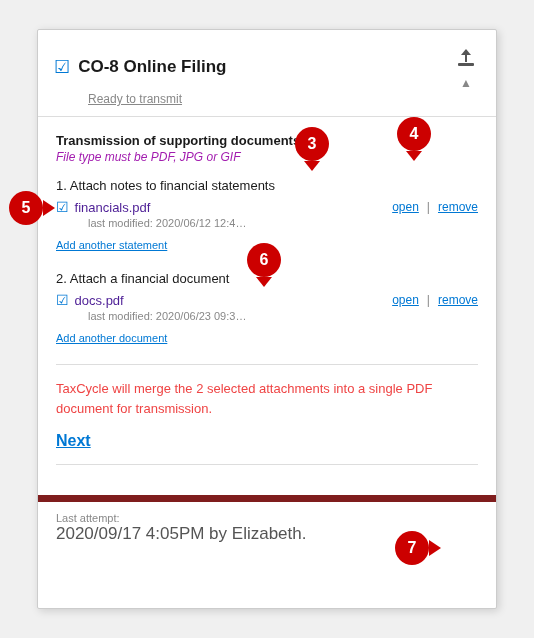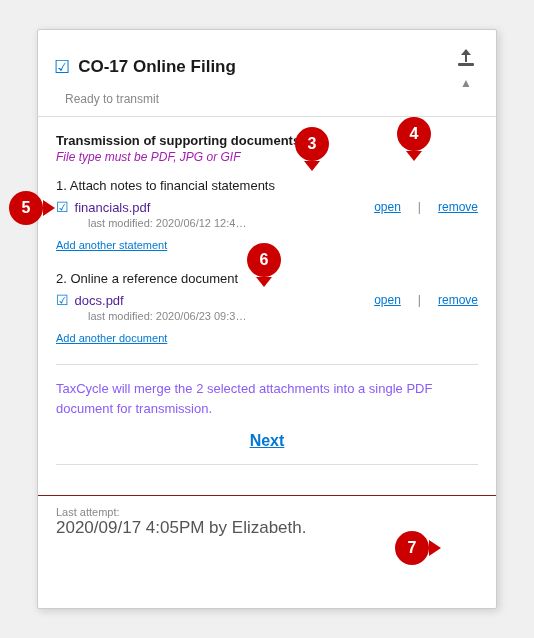--- a/index.html
+++ b/index.html
@@ -62,21 +62,22 @@
     }
     .collapse-icon {
       font-size: 12px;
       color: #888;
       cursor: pointer;
     }
     .header-subtitle {
       font-size: 12px;
       color: #888;
       margin-top: 2px;
-      margin-left: 11px;
+      margin-left: 34px;
+      text-decoration: underline;
     }
     .body {
       padding: 16px 18px;
     }
     .section-title {
       font-size: 13px;
       font-weight: 700;
       color: #1a1a1a;
       margin-bottom: 2px;
     }
@@ -112,21 +113,21 @@
       color: #0078d4;
       font-size: 14px;
     }
     .file-name {
       font-size: 13px;
       color: #4c1d95;
     }
     .file-actions {
       display: flex;
       align-items: center;
-      gap: 17px;
+      gap: 8px;
       font-size: 12px;
     }
     .file-actions a {
       color: #0078d4;
       text-decoration: underline;
       cursor: pointer;
     }
     .file-actions .separator {
       color: #888;
     }
@@ -145,41 +146,41 @@
       margin-top: 2px;
       display: inline-block;
     }
     .divider {
       border: none;
       border-top: 1px solid #ddd;
       margin: 14px 0;
     }
     .merge-note {
       font-size: 13px;
-      color: #8b5cf6;
+      color: #ef4444;
       line-height: 1.5;
       margin-bottom: 14px;
     }
     .next-row {
       display: flex;
-      justify-content: center;
+      justify-content: flex-start;
       margin-bottom: 4px;
     }
     .next-btn {
       font-size: 16px;
       color: #0078d4;
       text-decoration: underline;
       cursor: pointer;
       font-weight: 600;
       background: none;
       border: none;
     }
     .footer {
       padding: 10px 18px 14px 18px;
-      border-top: 1px solid #7f1d1d;
+      border-top: 7px solid #7f1d1d;
     }
     .footer-label {
       font-size: 11px;
       color: #888;
     }
     .footer-value {
       font-size: 17px;
       color: #555;
     }
     .badge-circle {
@@ -268,21 +269,21 @@
       <div class="circle">7</div>
     </div>
   </div>
 
   <div class="panel">
 
     <div class="header">
       <div class="header-top">
         <div class="header-title-group">
           <span class="header-checkbox">☑</span>
-          <span class="header-title">CO-17 Online Filing</span>
+          <span class="header-title">CO-8 Online Filing</span>
         </div>
         <div class="header-actions">
           <span class="upload-icon">
             <svg width="22" height="22" viewBox="0 0 22 22" fill="none">
               <rect x="3" y="16" width="16" height="3" rx="1" fill="#555"></rect>
               <rect x="10" y="3" width="2" height="12" fill="#555"></rect>
               <polygon points="11,2 6,8 16,8" fill="#555"></polygon>
             </svg>
           </span>
           <span class="collapse-icon">▲</span>
@@ -311,21 +312,21 @@
             <a>remove</a>
           </div>
         </div>
         <div class="file-meta">last modified: 2020/06/12 12:4…</div>
         <a class="add-link">Add another statement</a>
       </div>
 
       <div class="attach-section">
         <div class="attach-label">
           <span class="num">2.</span>
-          <span>Online a reference document</span>
+          <span>Attach a financial document</span>
         </div>
         <div class="file-row">
           <div class="file-name-group">
             <span class="file-checkbox">☑</span>
             <span class="file-name">docs.pdf</span>
           </div>
           <div class="file-actions">
             <a>open</a>
             <span class="separator">|</span>
             <a>remove</a>

